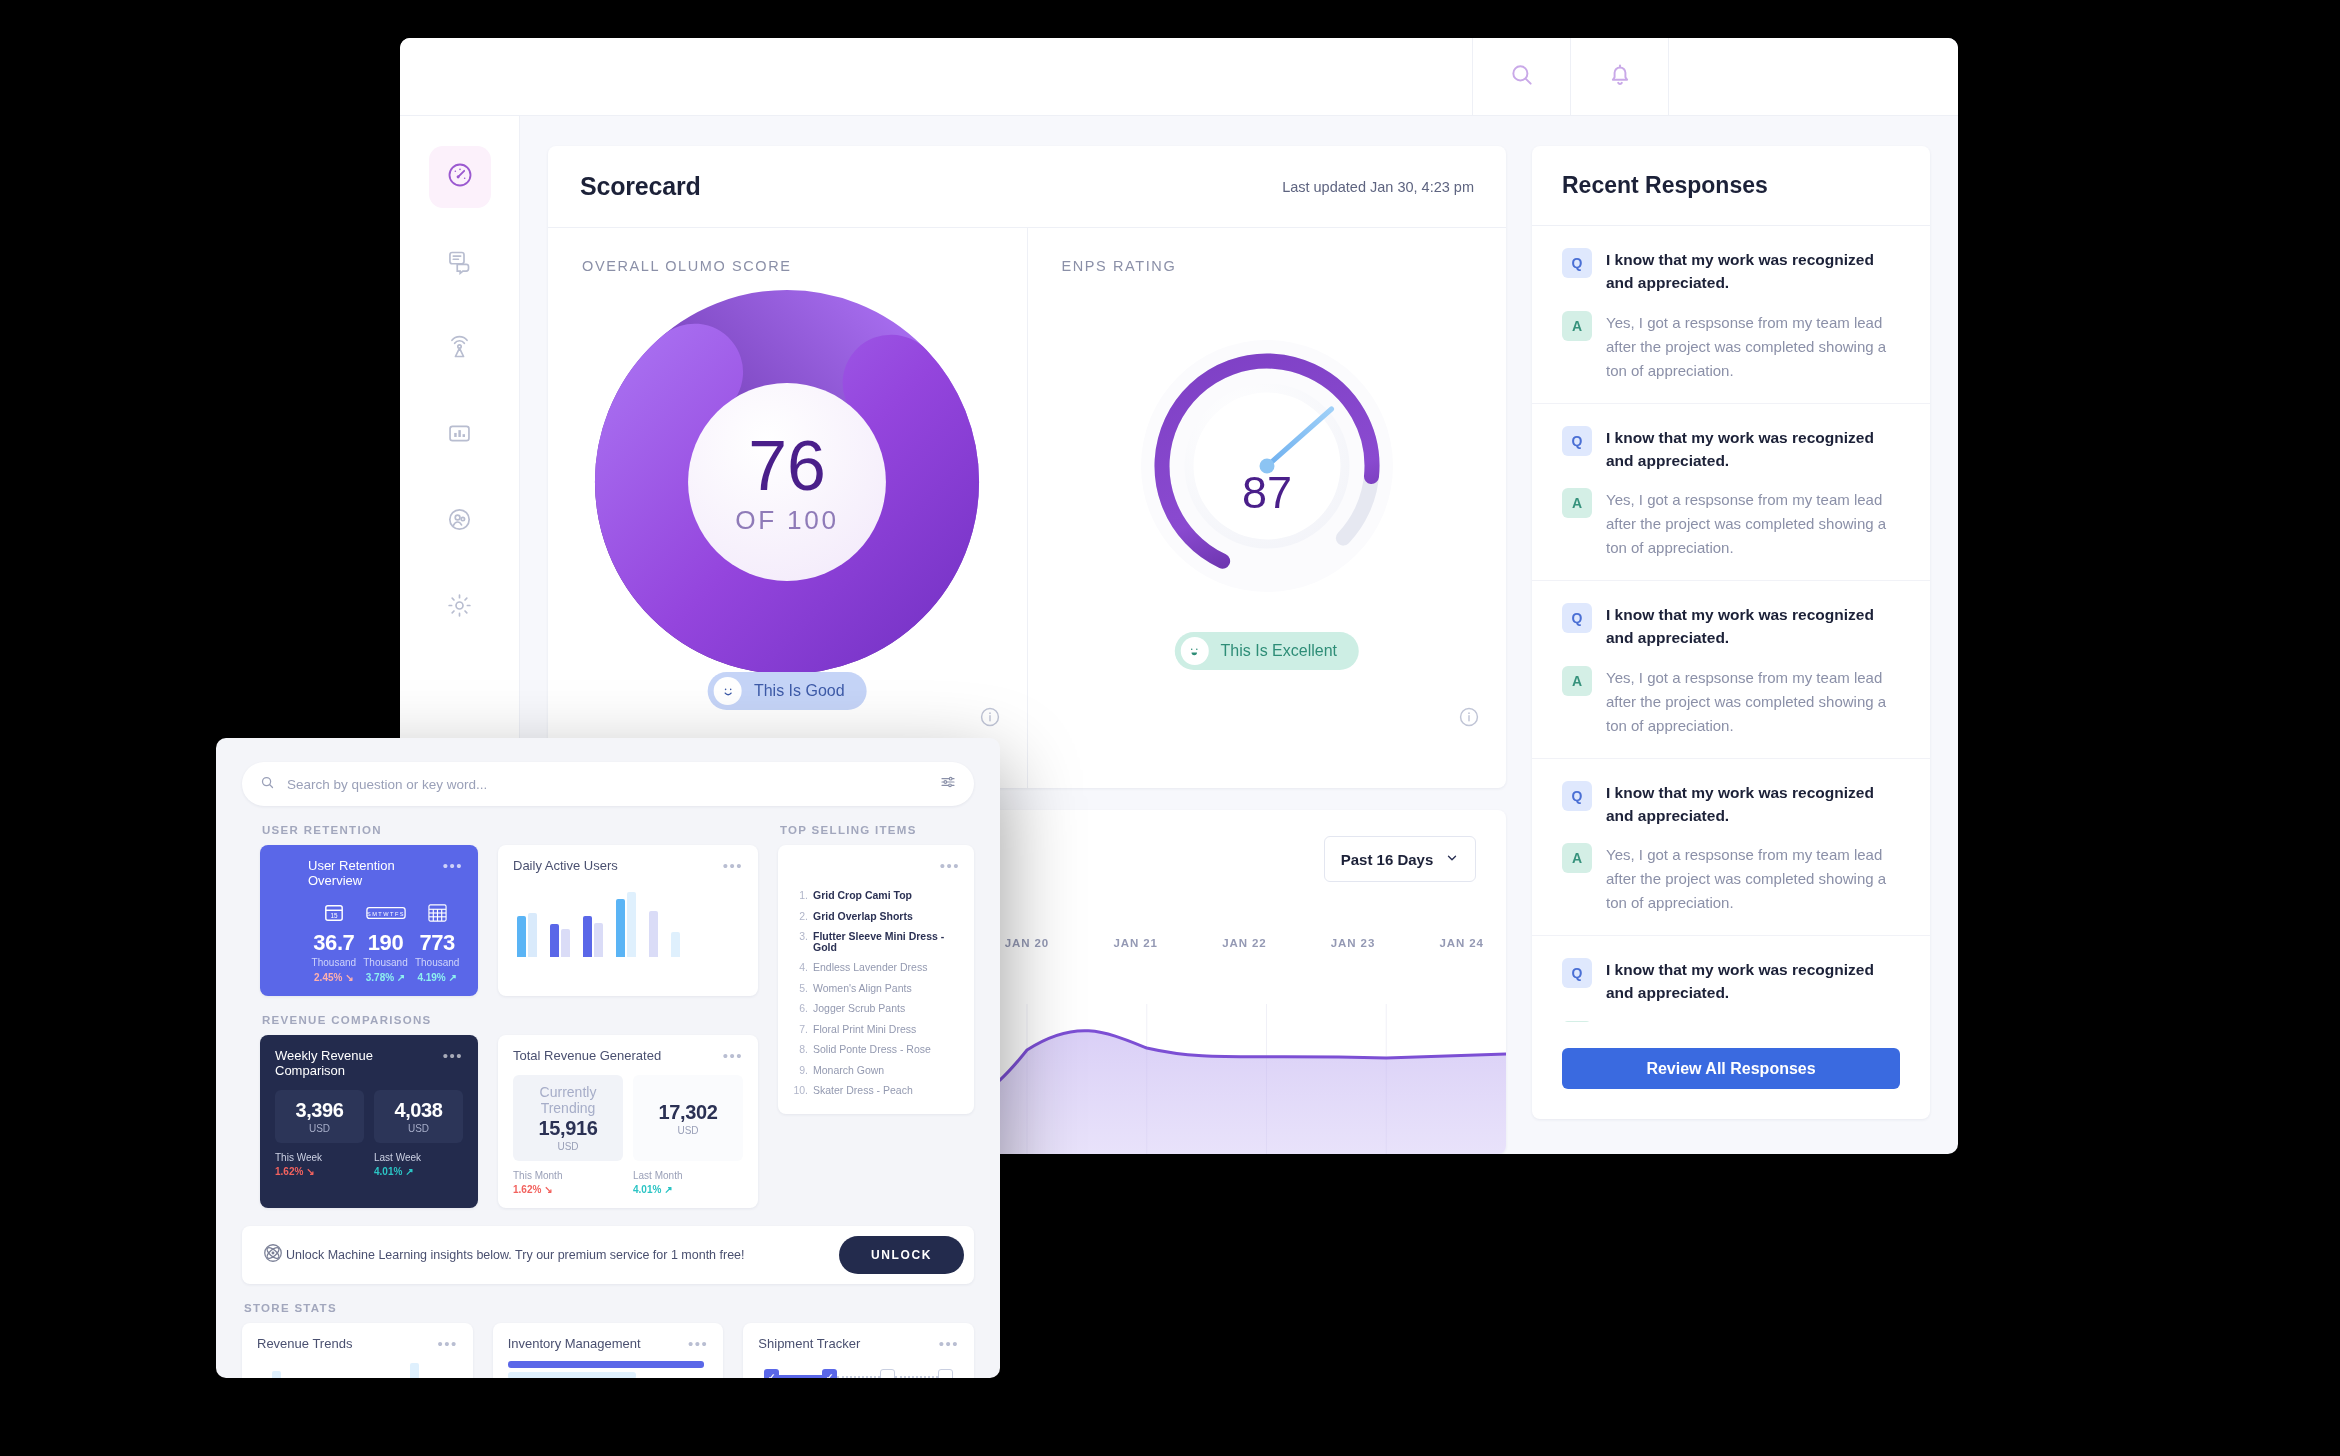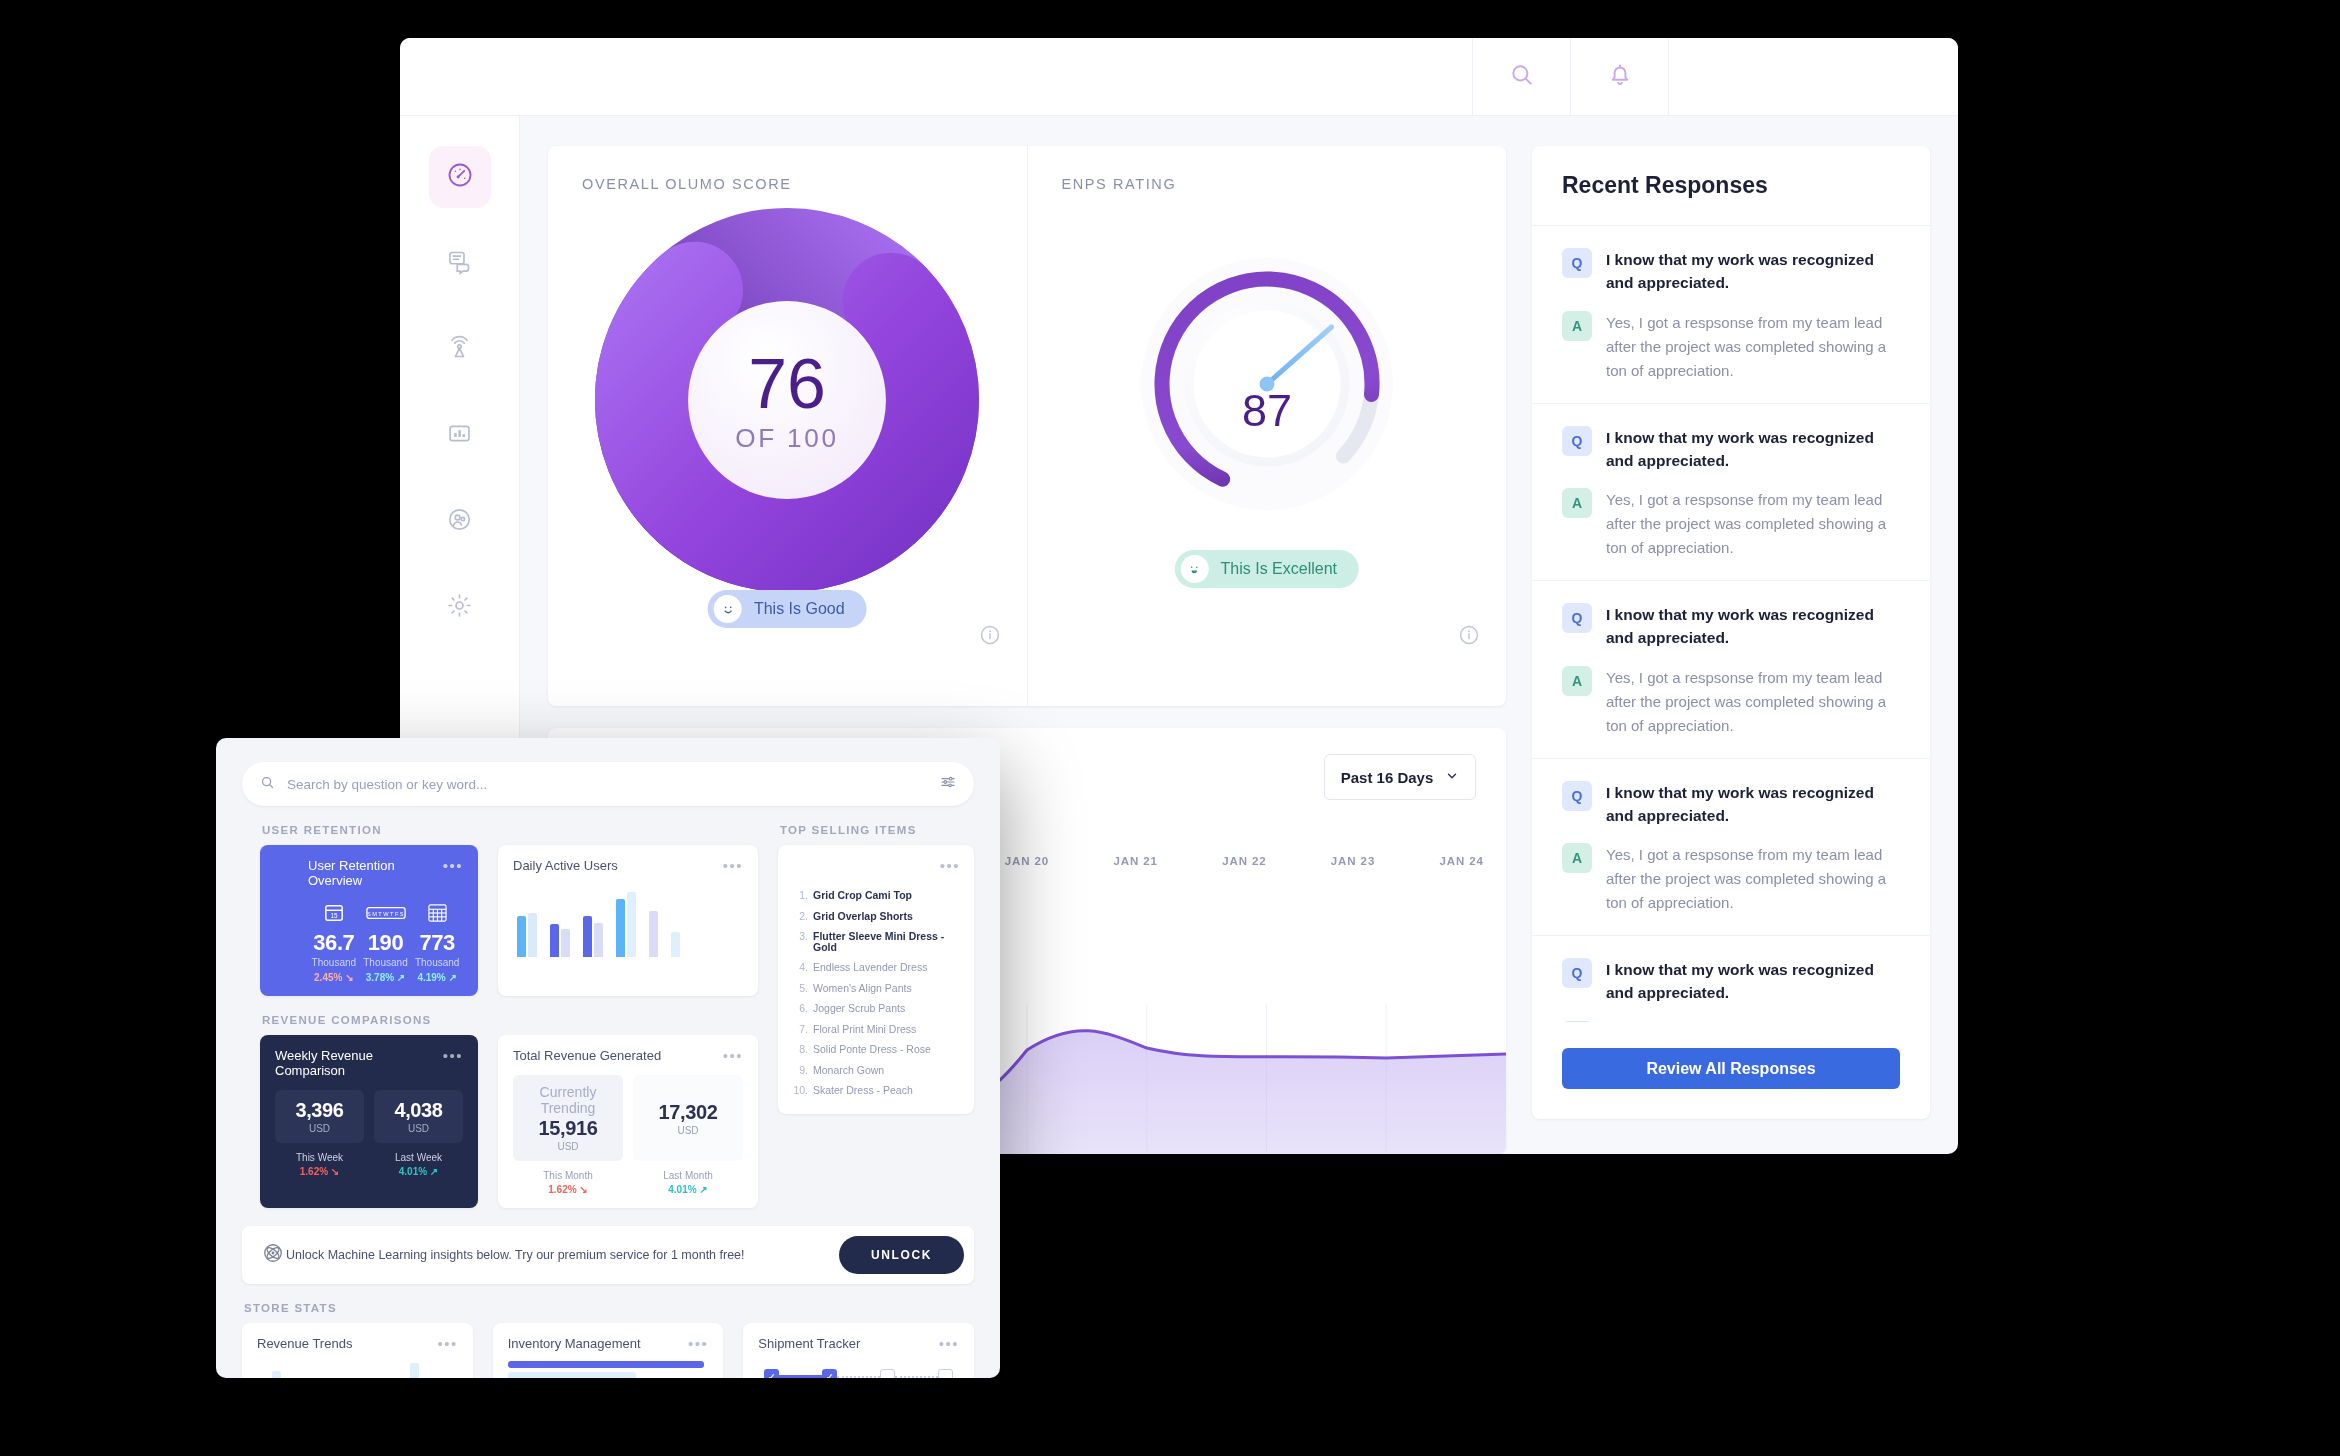--- a/index.html
+++ b/index.html
@@ -172,21 +172,21 @@
   .weekly-card .mini-title { color: #ffffff; }
   .weekly-card .dots { color: rgba(255,255,255,.6); }
   .rev-pair { display: flex; gap: 10px; margin-top: 12px; }
   .rev-box { flex: 1; border-radius: 6px; padding: 9px 0; text-align: center; }
   .rev-box.dark { background: #2c3558; }
   .rev-box.lightgray { background: #f1f3f8; }
   .rev-box.white { background: #fafbfd; }
   .rev-cap { font-size: 14px; color: #a6adc8; margin-bottom: 1px; }
   .rev-num { font-size: 20px; font-weight: 700; letter-spacing: -.4px; }
   .rev-unit { font-size: 10px; margin-top: 1px; }
-  .rev-foot { display: flex; gap: 10px; margin-top: 9px; text-align: center; }
+  .rev-foot { display: flex; gap: 10px; margin-top: 9px; }
   .rev-foot > div { flex: 1; }
   .rev-flabel { font-size: 10px; }
   .rev-fdelta { font-size: 10px; font-weight: 700; margin-top: 3px; }
 
   .total-card { flex: 1; }
 
   .tsi-card { width: 196px; padding: 13px 14px; }
   .tsi-list { margin-top: 12px; }
   .tsi-row { display: flex; gap: 5px; font-size: 10.5px; line-height: 1; padding: 5px 0; }
   .tsi-idx { color: #b0b5c9; width: 16px; text-align: right; flex: none; }
@@ -315,20 +315,24 @@
             </svg>
           </span>
         </div>
       </div>
 
       <div class="content">
 
         <div class="col-left">
 
           <div class="card">
+            <div class="scorecard-head">
+              <div class="scorecard-title">Scorecard</div>
+              <div class="scorecard-sub">Last updated Jan 30, 4:23 pm</div>
+            </div>
 
             <div class="gauges">
 
               <div class="gauge-panel">
                 <div class="panel-label">OVERALL OLUMO SCORE</div>
                 <div class="donut-wrap">
                   <svg width="388" height="388" viewBox="0 0 200 200">
                     <defs>
                       <linearGradient id="dg" x1="0" y1="1" x2="1" y2="0">
                         <stop offset="0%" stop-color="#7a35c9"></stop>

